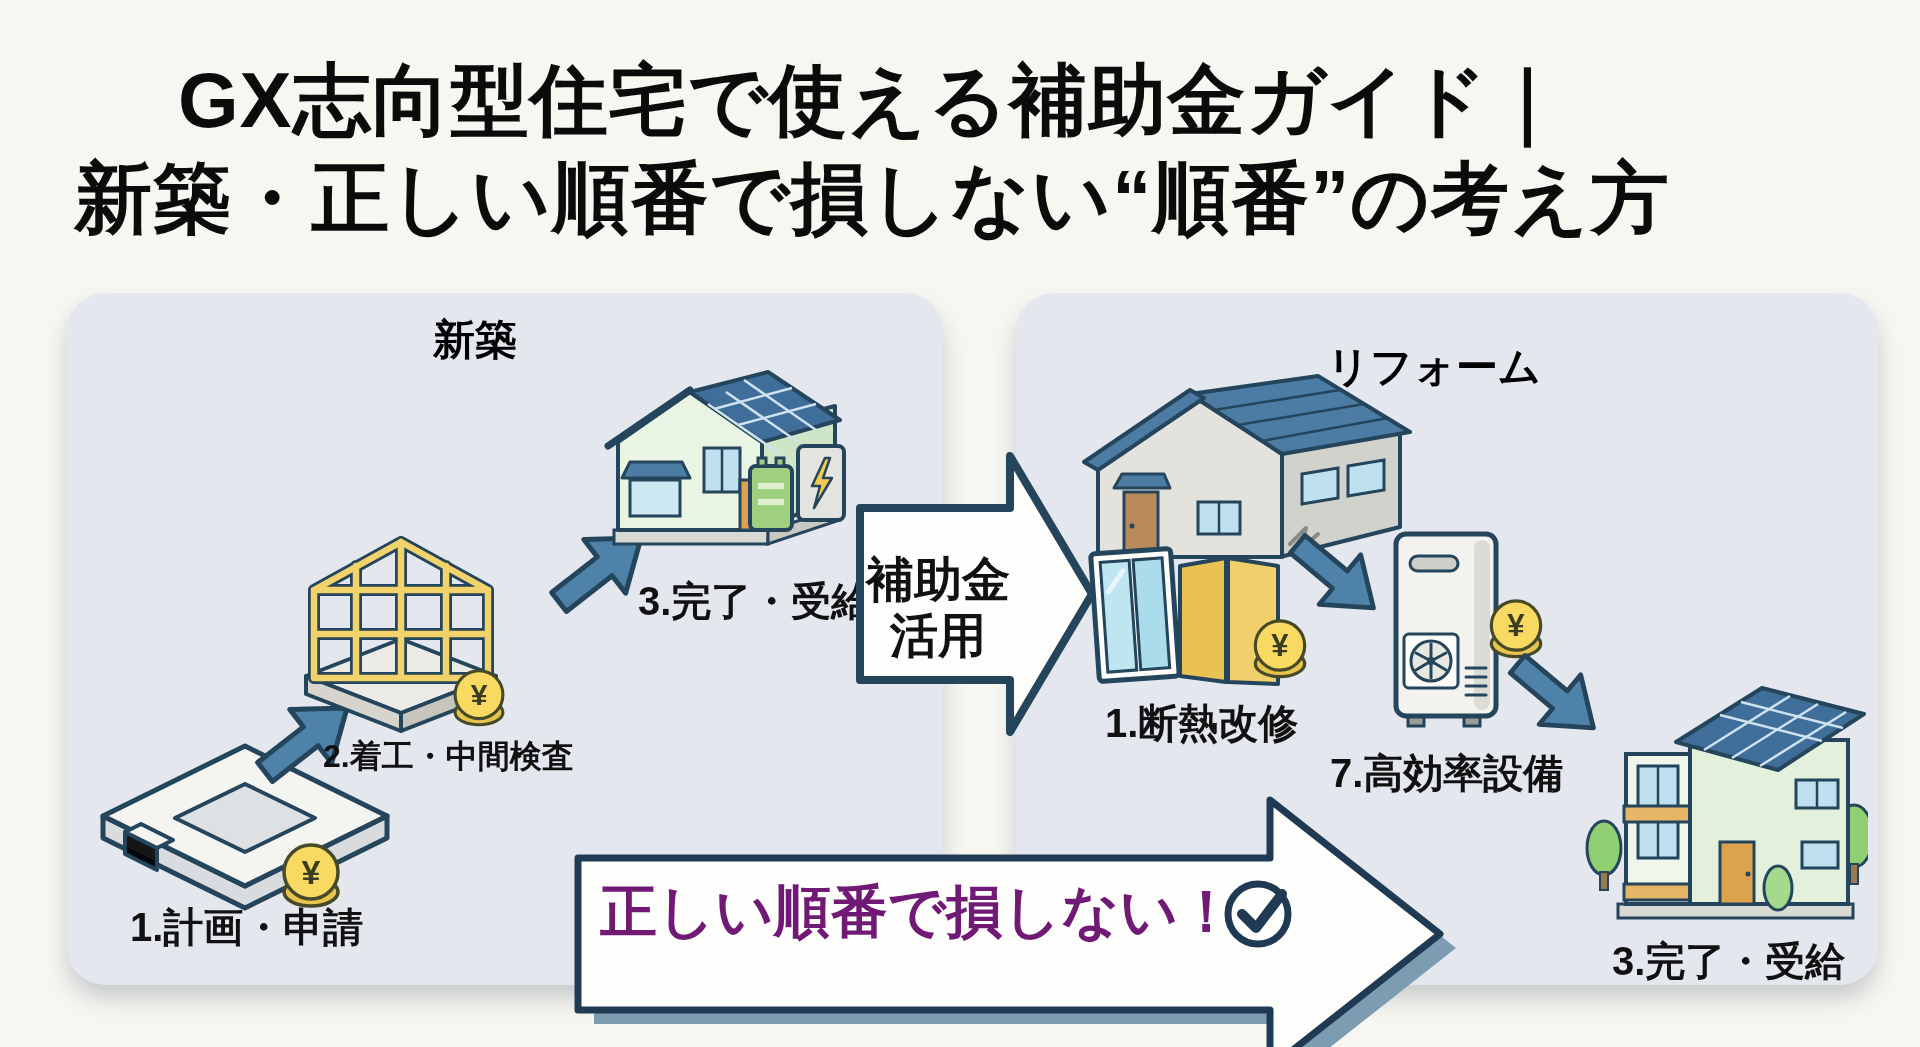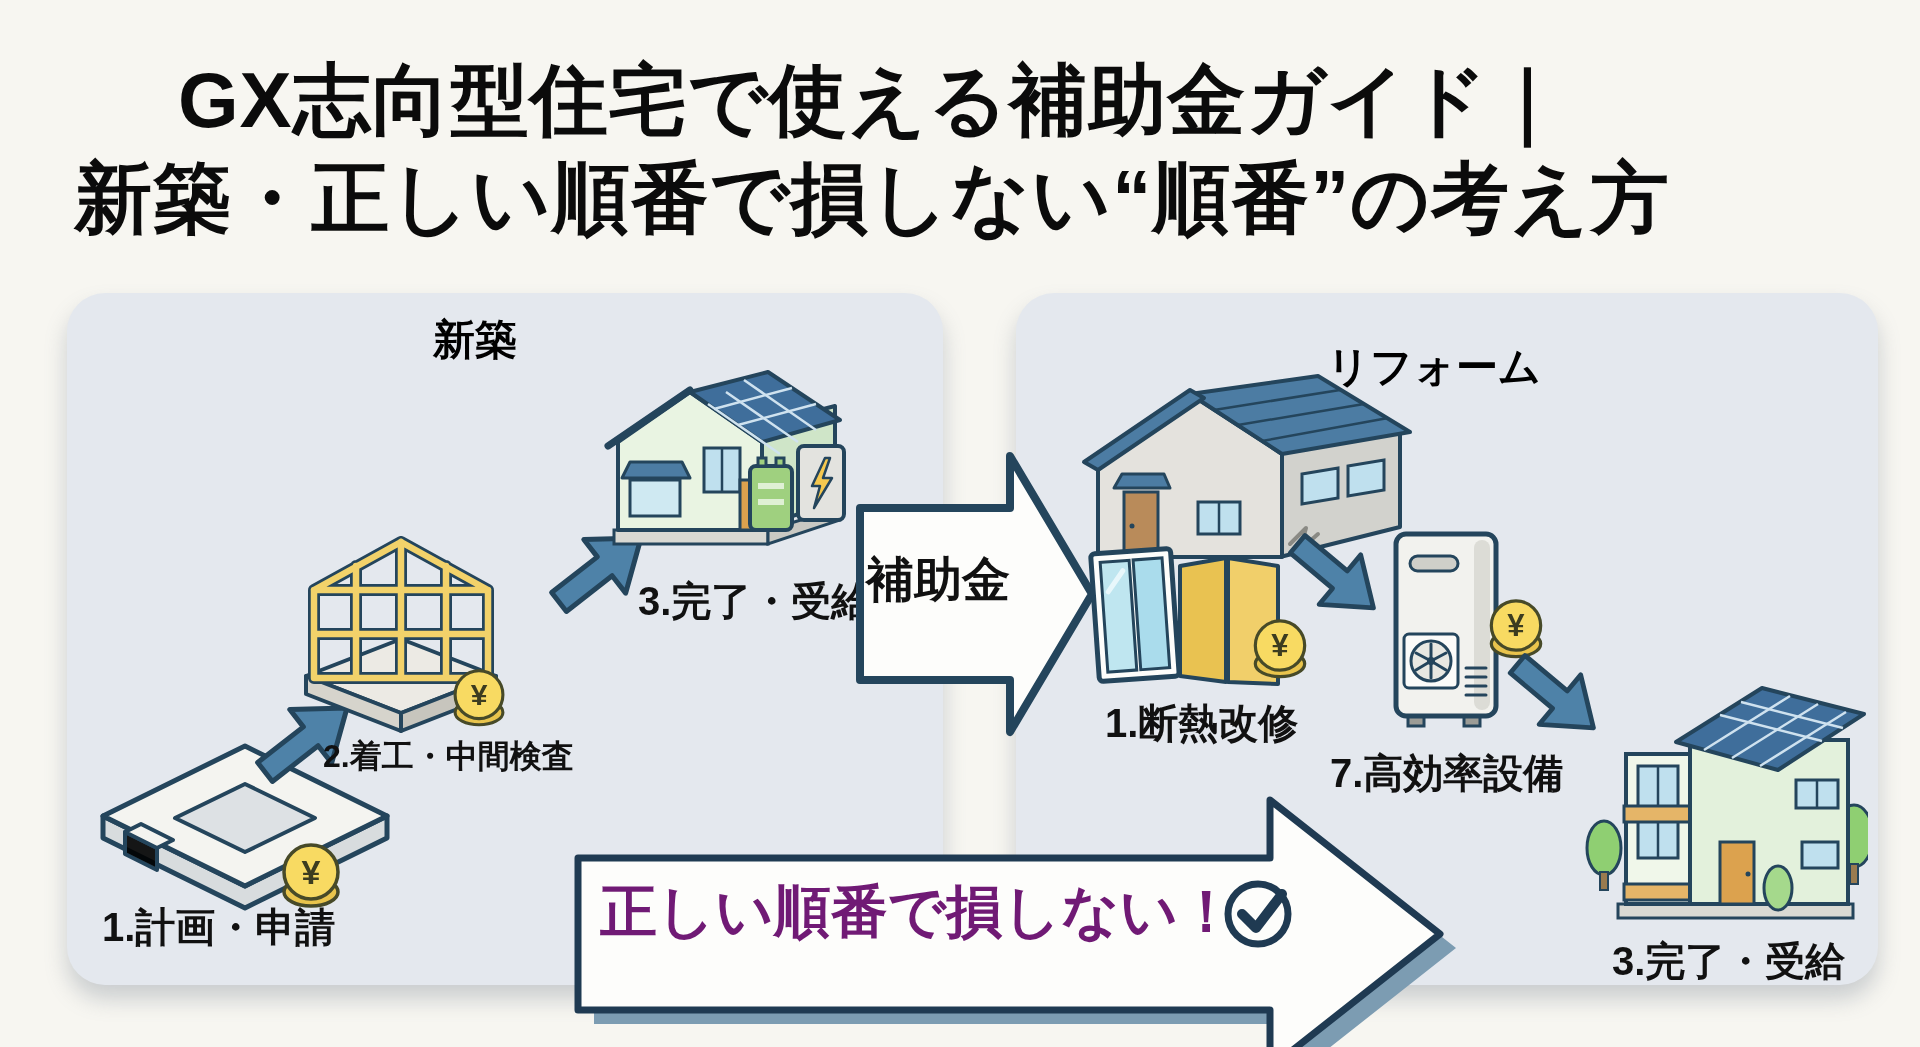--- a/index.html
+++ b/index.html
@@ -52,21 +52,21 @@
   <polygon points="30,94 62,110 62,132 30,116" fill="#ececе6" fill-opacity="0.9" stroke="#24455c" stroke-width="4" stroke-linejoin="round"></polygon>
   <polygon points="30,94 46,86 78,102 62,110" fill="#f4f4f0" stroke="#24455c" stroke-width="4" stroke-linejoin="round"></polygon>
 </svg>
 
 <svg class="abs" style="left:276px;top:842px;" width="70" height="72" viewBox="0 0 70 72">
   <ellipse cx="35" cy="50" rx="27" ry="14" fill="#e9c44c" stroke="#474a28" stroke-width="3.5"></ellipse>
   <circle cx="35" cy="30" r="27" fill="#f8da62" stroke="#474a28" stroke-width="3.5"></circle>
   <text x="35" y="42" text-anchor="middle" font-size="34" font-weight="bold" fill="#3c3c20">¥</text>
 </svg>
 
-<div class="abs step-label" style="left:102px;top:900px;">1.計画・申請</div>
+<div class="abs step-label" style="left:130px;top:900px;">1.計画・申請</div>
 
 <svg class="abs" style="left:246px;top:698px;transform:rotate(-38deg);" width="120" height="84" viewBox="0 0 120 84">
   <polygon points="8,30 66,30 66,8 112,42 66,76 66,54 8,54" fill="#4e82a8" stroke="#24455c" stroke-width="5" stroke-linejoin="round"></polygon>
 </svg>
 
 <svg class="abs" style="left:296px;top:528px;" width="210" height="215" viewBox="0 0 210 215">
   <polygon points="10,148 105,185 200,148 105,111" fill="#eceae4" stroke="#24455c" stroke-width="4" stroke-linejoin="round"></polygon>
   <path d="M10,148 L10,166 L105,203 L105,185 Z" fill="#d6d4cc" stroke="#24455c" stroke-width="4" stroke-linejoin="round"></path>
   <path d="M200,148 L200,166 L105,203 L105,185 Z" fill="#c7c5bd" stroke="#24455c" stroke-width="4" stroke-linejoin="round"></path>
   <g stroke="#24455c" stroke-width="12" stroke-linecap="round" fill="none">
@@ -113,20 +113,21 @@
   <polygon points="225,108 212,136 220,136 214,158 232,128 223,128 230,108" fill="#f5c84f" stroke="#24455c" stroke-width="2.5" stroke-linejoin="round"></polygon>
 </svg>
 
 <div class="abs step-label" style="left:638px;top:574px;">3.完了・受給</div>
 
 <svg class="abs" style="left:852px;top:446px;" width="250" height="295" viewBox="0 0 250 295">
   <path d="M8,62 L158,62 L158,10 L240,148 L158,286 L158,234 L8,234 Z" fill="#fdfdfb" stroke="#24455c" stroke-width="8" stroke-linejoin="round"></path>
 </svg>
 <div class="abs connector-text" style="left:853px;top:552px;">
   <div>補助金</div>
+  <div>活用</div>
 </div>
 
 <svg class="abs" style="left:1080px;top:352px;" width="340" height="235" viewBox="0 0 340 235">
   <polygon points="200,95 320,75 320,175 200,205" fill="#d2d2cd" stroke="#24455c" stroke-width="4" stroke-linejoin="round"></polygon>
   <polygon points="18,102 110,42 202,102 202,205 18,205" fill="#e4e2dd" stroke="#24455c" stroke-width="4" stroke-linejoin="round"></polygon>
   <polygon points="110,42 202,102 330,80 238,24" fill="#4c7ca3" stroke="#24455c" stroke-width="4" stroke-linejoin="round"></polygon>
   <g stroke="#24455c" stroke-width="2.5">
     <path d="M134,58 L260,38 M158,73 L284,52 M182,89 L308,66"></path>
   </g>
   <polygon points="4,110 110,38 124,46 18,118" fill="#4c7ca3" stroke="#24455c" stroke-width="4" stroke-linejoin="round"></polygon>

